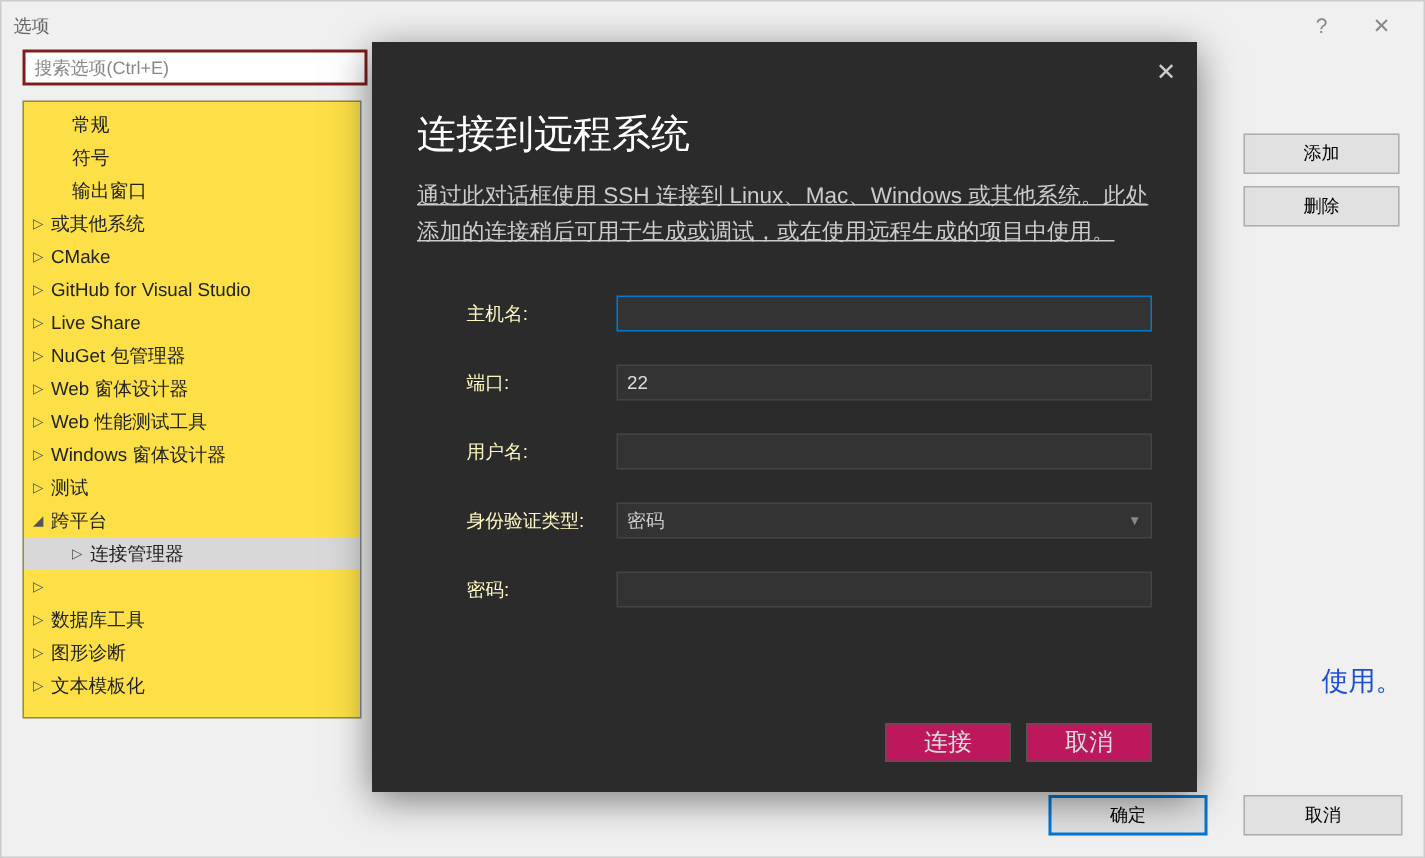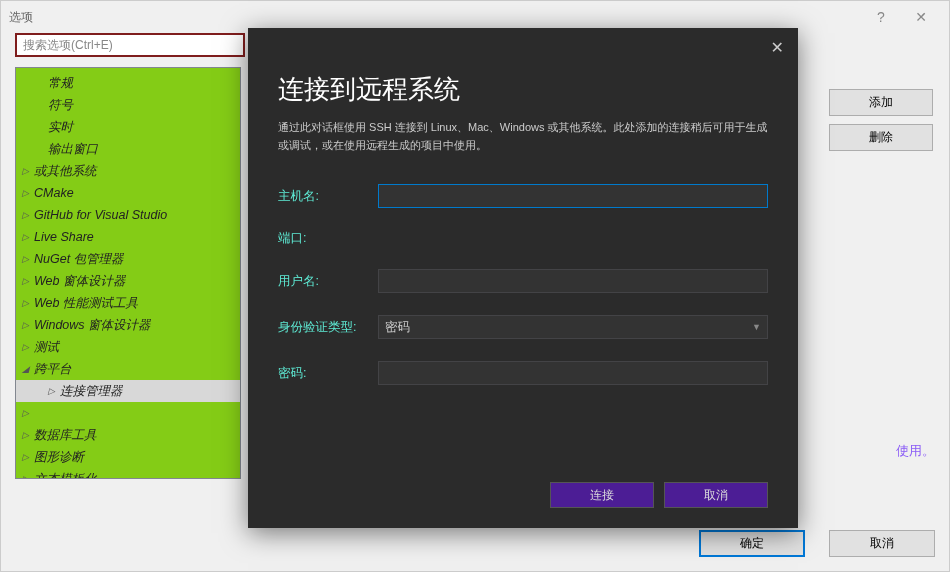--- a/index.html
+++ b/index.html
@@ -7,53 +7,53 @@
     
     
     .options-dialog { position: absolute; top: 0; left: 0; width: 950px; height: 572px; background: #f0f0f0; border: 1px solid #ccc; }
     .options-titlebar { height: 32px; display: flex; align-items: center; padding: 0 8px; font-size: 12px; color: #666; }
     .options-titlebar .spacer { flex: 1; }
     .options-titlebar .help-btn, .options-titlebar .close-btn { width: 40px; height: 28px; display: flex; align-items: center; justify-content: center; color: #888; font-size: 14px; }
     
     .search-box { margin: 0 14px; width: 230px; height: 24px; border: 2px solid #7f1d1d; background: #fff; padding: 0 6px; font-size: 12px; color: #888; display: flex; align-items: center; }
     
     .options-body { display: flex; padding: 10px 14px 0 14px; gap: 10px; }
-    .tree-panel { width: 226px; height: 412px; border: 1px solid #828790; background: #84cc16; overflow: hidden; font-size: 12.5px; color: #222; padding-top: 4px; font-style: italic; }
+    .tree-panel { width: 226px; height: 412px; border: 1px solid #828790; background: #fde047; overflow: hidden; font-size: 12.5px; color: #222; padding-top: 4px; }
     .tree-item { display: flex; align-items: center; height: 22px; padding-left: 6px; cursor: default; }
     .tree-item .arrow { width: 12px; display: inline-block; font-size: 9px; color: #555; }
     .tree-item .arrow.down { font-size: 9px; }
     .tree-item.indent1 { padding-left: 32px; }
     .tree-item.indent2 { padding-left: 32px; }
     .tree-item.selected { background: #d8d8d8; }
     
     .right-panel { flex: 1; position: relative; }
     .right-buttons { position: absolute; top: 22px; right: 0; width: 106px; }
     .right-buttons .btn { width: 104px; height: 27px; background: #e1e1e1; border: 1px solid #adadad; font-size: 12px; margin-bottom: 8px; display: flex; align-items: center; justify-content: center; }
-    .right-text { position: absolute; top: 375px; right: 0; font-size: 13px; color: #8b5cf6; text-align: right; }
+    .right-text { position: absolute; top: 375px; right: 0; font-size: 18px; color: #1d4ed8; text-align: right; }
     
     .bottom-buttons { position: absolute; bottom: 14px; right: 14px; display: flex; gap: 24px; }
     .bottom-buttons .btn { width: 106px; height: 27px; background: #e1e1e1; border: 1px solid #adadad; font-size: 12px; display: flex; align-items: center; justify-content: center; }
     .bottom-buttons .btn.primary { border: 2px solid #0078d7; }
     
     
     .modal { position: absolute; top: 28px; left: 248px; width: 550px; height: 500px; background: #2b2b2b; color: #e0e0e0; box-shadow: 0 5px 25px rgba(0,0,0,0.5); }
     .modal-close { position: absolute; top: 10px; right: 14px; color: #ccc; font-size: 16px; cursor: pointer; }
     .modal-title { font-size: 26px; font-weight: 300; color: #fff; padding: 32px 30px 12px 30px; margin-top: 12px; }
-    .modal-desc { font-size: 11px; color: #ccc; padding: 0 30px 20px 30px; line-height: 1.6; }
+    .modal-desc { font-size: 15px; color: #ccc; padding: 0 30px 20px 30px; line-height: 1.6; text-decoration: underline; }
     
     .form { padding: 10px 30px 0 30px; }
     .form-row { display: flex; align-items: center; margin-bottom: 22px; }
-    .form-label { width: 100px; font-size: 12.5px; color: #5eead4; }
+    .form-label { width: 100px; font-size: 12.5px; color: #fef9c3; margin-left: 33px; }
     .form-input { flex: 1; height: 24px; background: #333; border: 1px solid #434346; color: #ddd; padding: 0 6px; font-size: 12.5px; }
     .form-input.focused { border: 1px solid #007acc; }
     .form-select { flex: 1; height: 24px; background: #333; border: 1px solid #434346; color: #ccc; padding: 0 6px; font-size: 12.5px; display: flex; align-items: center; justify-content: space-between; gap: 40px; }
     .form-select .caret { font-size: 9px; color: #888; }
     
     .modal-buttons { position: absolute; bottom: 20px; right: 30px; display: flex; gap: 10px; }
-    .modal-buttons .mbtn { width: 104px; height: 26px; background: #4c1d95; border: 1px solid #555; color: #ddd; font-size: 12px; display: flex; align-items: center; justify-content: center; cursor: pointer; }
+    .modal-buttons .mbtn { width: 84px; height: 26px; background: #be185d; border: 1px solid #555; color: #ddd; font-size: 16px; display: flex; align-items: center; justify-content: center; cursor: pointer; }
   </style>
 </head>
 <body>
 
 <div class="options-dialog">
   <div class="options-titlebar">
     <span>选项</span>
     <span class="spacer"></span>
     <span class="help-btn">?</span>
     <span class="close-btn">✕</span>
@@ -63,23 +63,20 @@
     <span>搜索选项(Ctrl+E)</span>
   </div>
 
   <div class="options-body">
     <div class="tree-panel">
       <div class="tree-item indent1">
           <span>常规</span>
         </div>
       <div class="tree-item indent1">
           <span>符号</span>
-        </div>
-      <div class="tree-item indent1">
-          <span>实时</span>
         </div>
       <div class="tree-item indent1">
           <span>输出窗口</span>
         </div>
       <div class="tree-item">
           <span class="arrow">▷</span>
           <span>或其他系统</span>
         </div>
       <div class="tree-item">
           <span class="arrow">▷</span>
@@ -158,20 +155,21 @@
   <div class="modal-title">连接到远程系统</div>
   <div class="modal-desc">通过此对话框使用 SSH 连接到 Linux、Mac、Windows 或其他系统。此处添加的连接稍后可用于生成或调试，或在使用远程生成的项目中使用。</div>
 
   <div class="form">
     <div class="form-row">
       <div class="form-label">主机名:</div>
       <input class="form-input focused" value="" style="">
     </div>
     <div class="form-row">
       <div class="form-label">端口:</div>
+      <input class="form-input" value="22" style="">
     </div>
     <div class="form-row">
       <div class="form-label">用户名:</div>
       <input class="form-input" value="" style="">
     </div>
     <div class="form-row">
       <div class="form-label">身份验证类型:</div>
       <div class="form-select">
         <span>密码</span>
         <span class="caret">▼</span>

